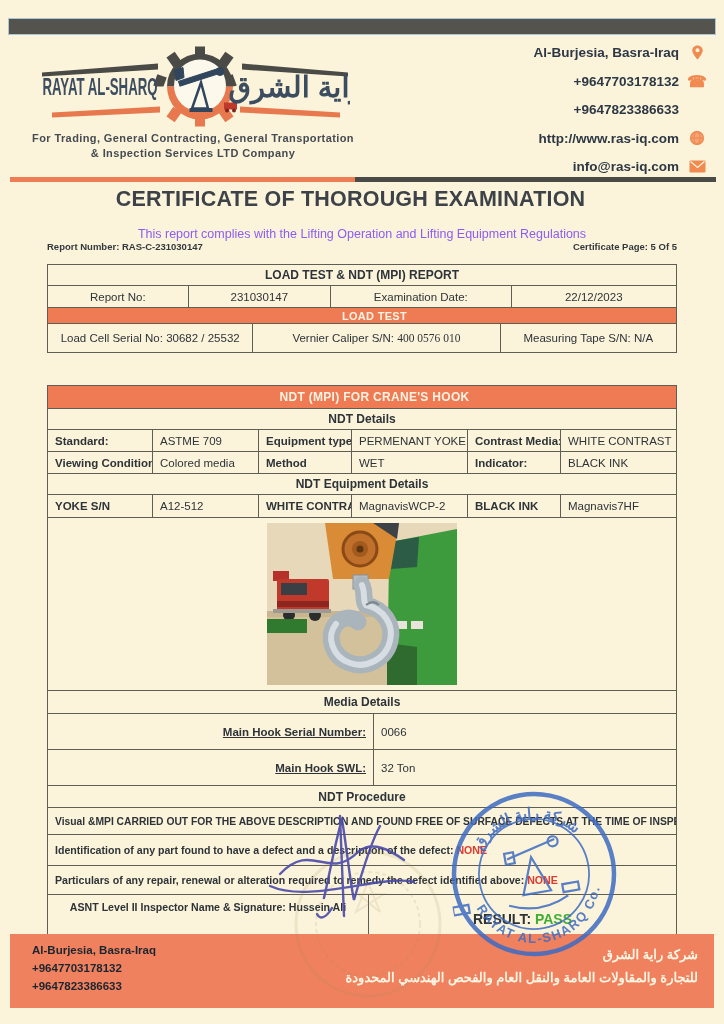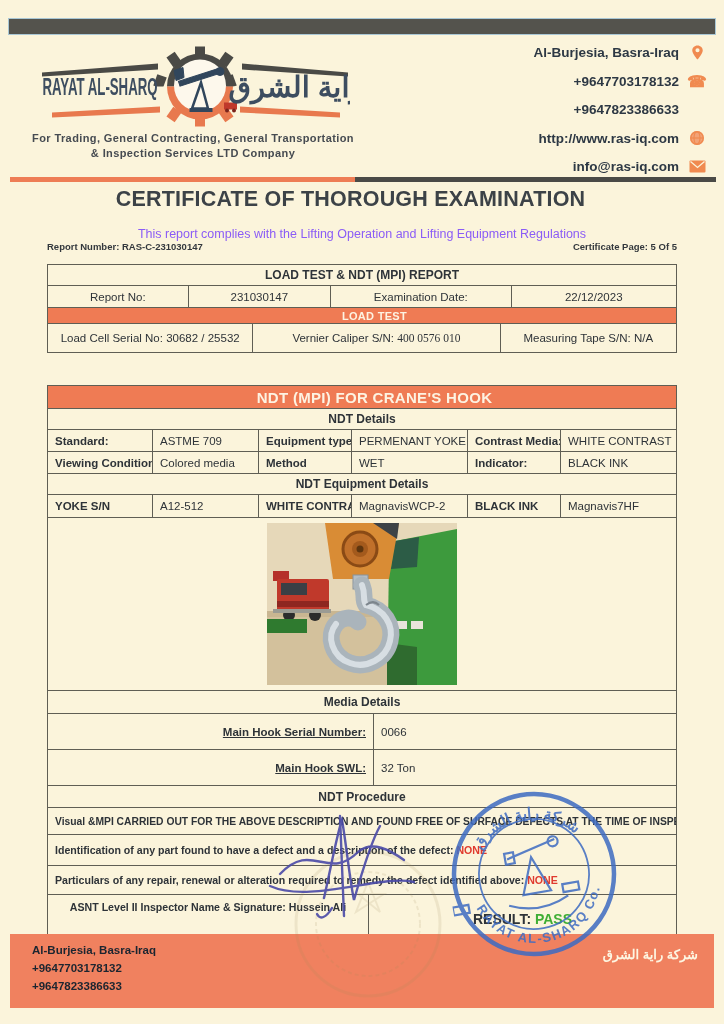--- a/index.html
+++ b/index.html
@@ -191,21 +191,21 @@
       <span>Vernier Caliper S/N:</span>&nbsp;<span class="serif">400 0576 010</span>
     </div>
     <div class="td ctr">
       <span>Measuring Tape S/N:</span>&nbsp;<span>N/A</span>
     </div>
   </div>
 </div>
 
 <div class="abs tbl t2">
   <div class="tr" style="grid-template-columns:1fr;height:22px;">
-    <div class="td banner" style="font-size:15px;">NDT (MPI) FOR CRANE'S HOOK</div>
+    <div class="td banner" style="font-size:12px;">NDT (MPI) FOR CRANE'S HOOK</div>
   </div>
   <div class="tr" style="grid-template-columns:1fr;height:20px;">
     <div class="td hdr-row">NDT Details</div>
   </div>
   <div class="tr" style="grid-template-columns:104fr 106fr 93fr 116fr 93fr 116fr;height:21px;">
     <div class="td b">Standard:</div>
     <div class="td">ASTME 709</div>
     <div class="td b">Equipment type:</div>
     <div class="td">PERMENANT YOKE</div>
     <div class="td b">Contrast Media:</div>
@@ -354,14 +354,15 @@
 </svg>
 
 <div class="abs footer">
   <div class="f-left">
     <div>Al-Burjesia, Basra-Iraq</div>
     <div>+9647703178132</div>
     <div>+9647823386633</div>
   </div>
   <div class="f-right" dir="rtl">
     <div>شركة راية الشرق</div>
+    <div>للتجارة والمقاولات العامة والنقل العام والفحص الهندسي المحدودة</div>
   </div>
 </div>
 
 </body></html>

